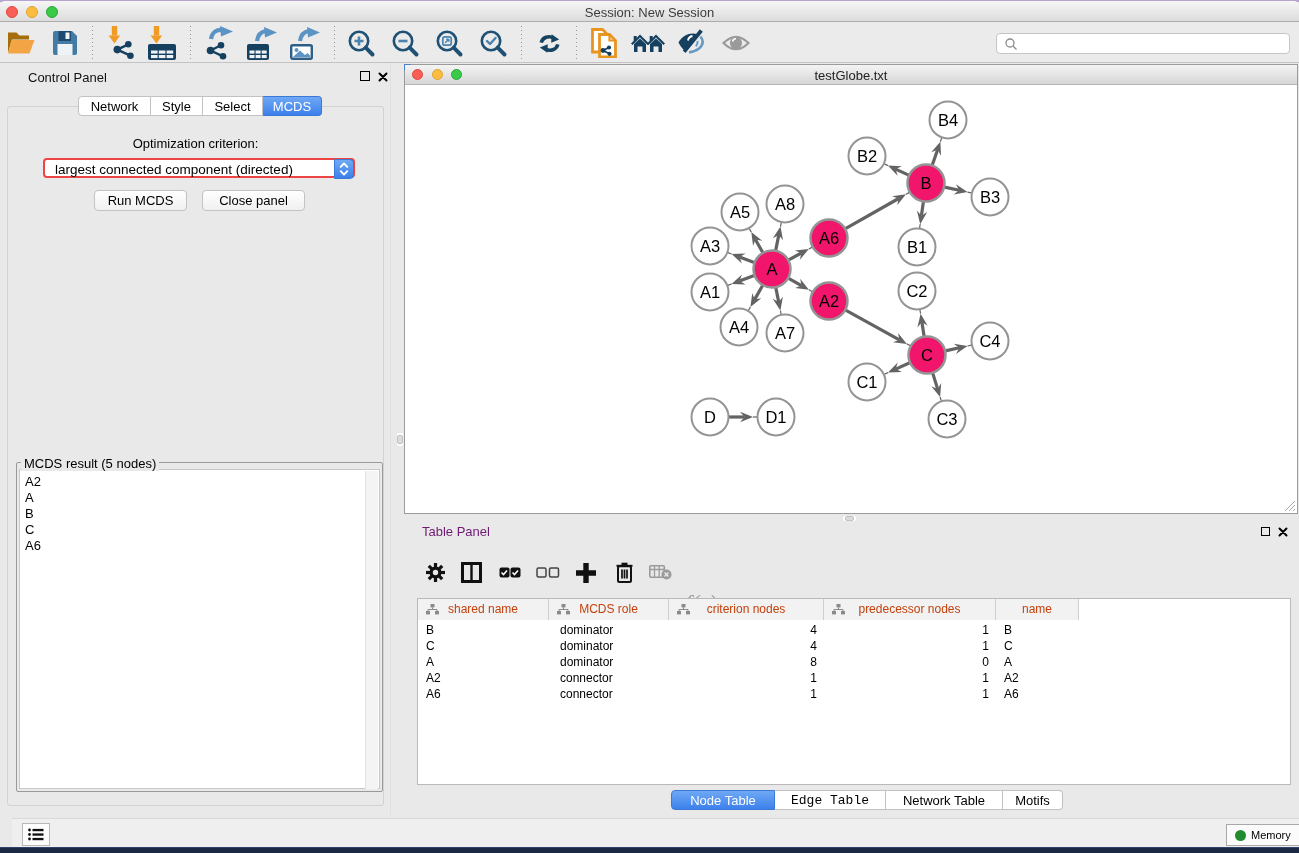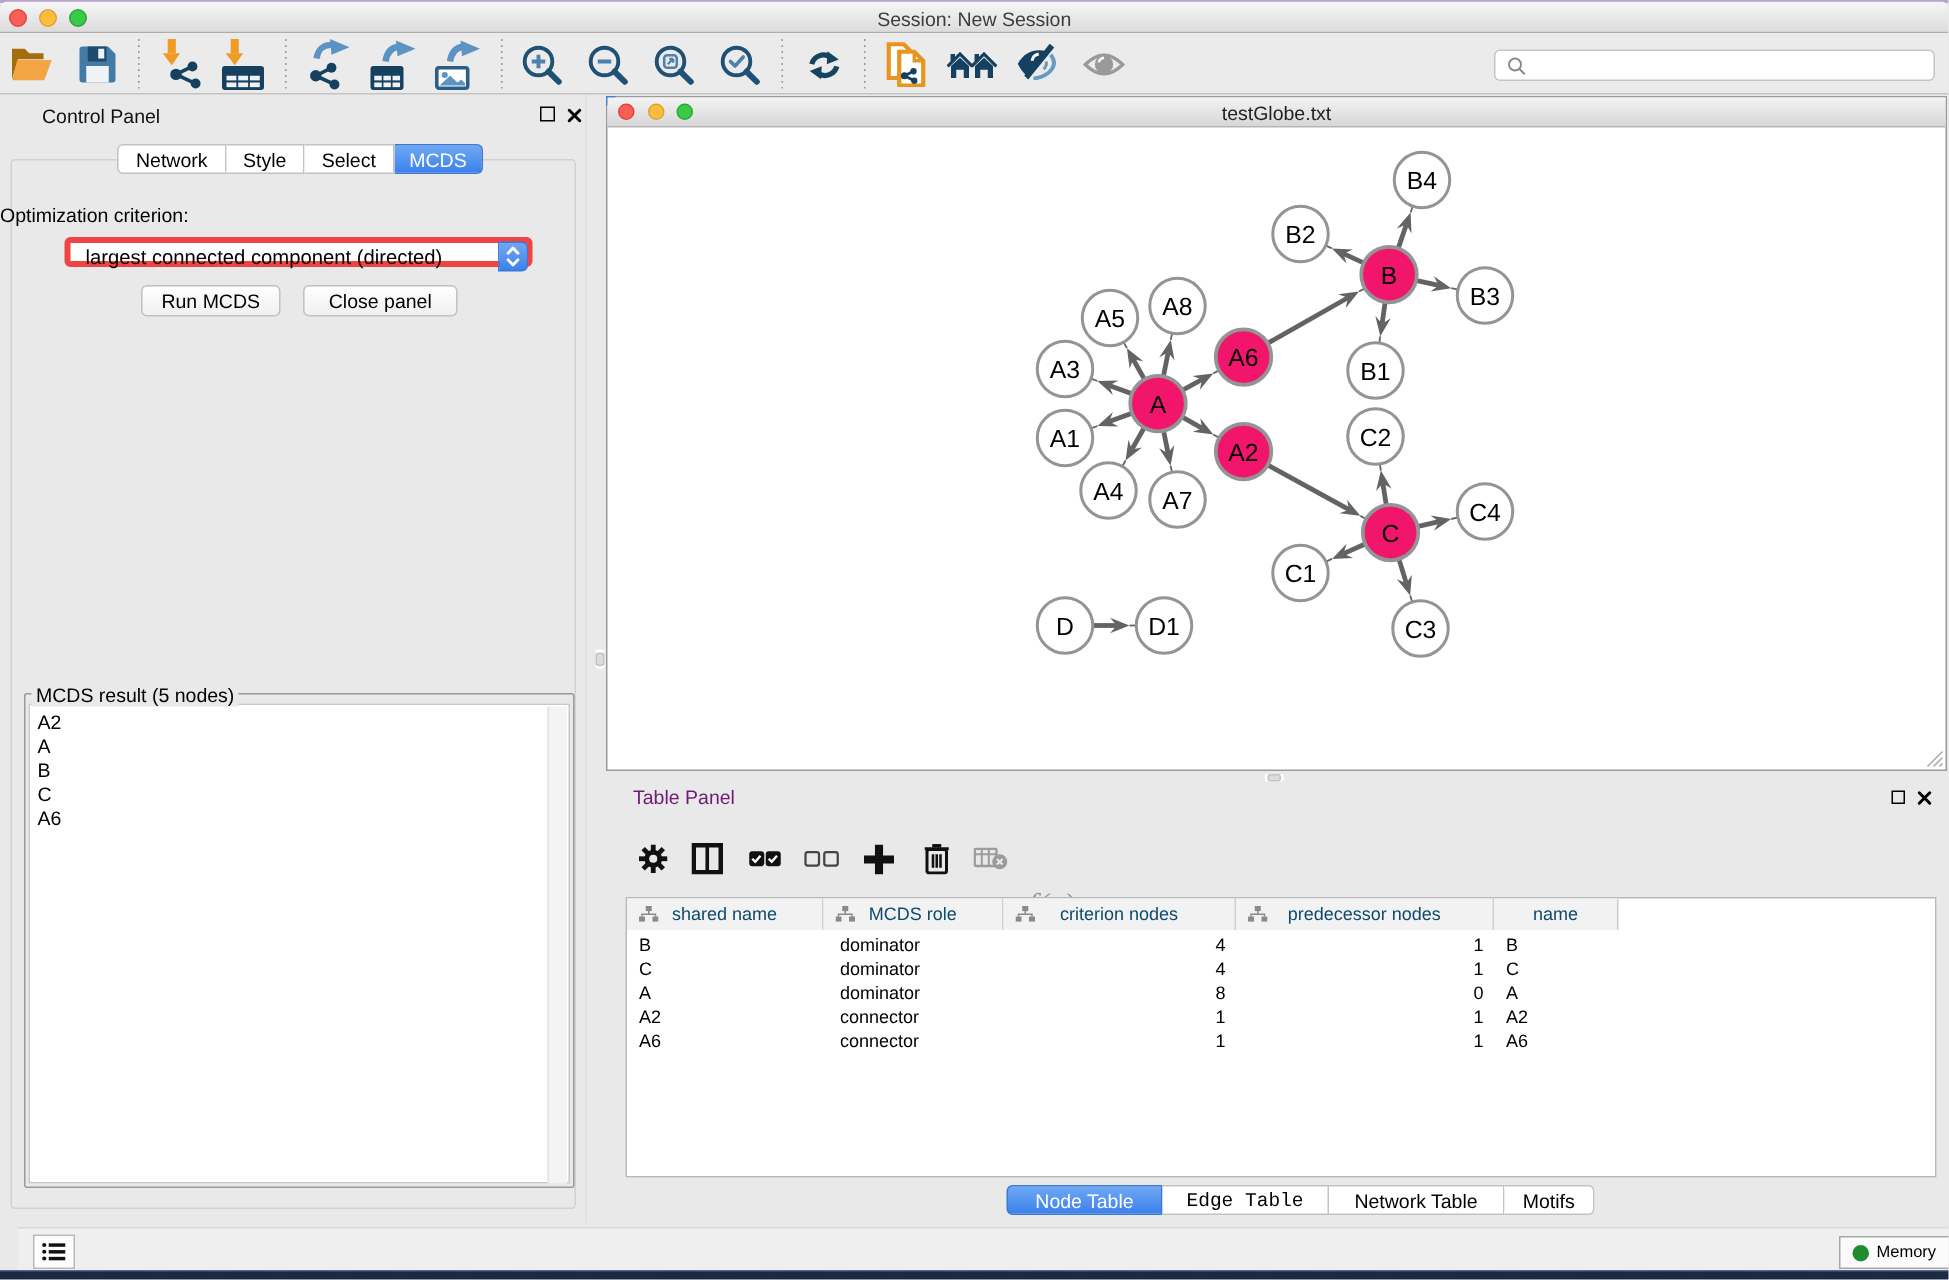--- a/index.html
+++ b/index.html
@@ -15,40 +15,40 @@
 #search{left:996px;top:11px;width:294px;height:21px;background:#fff;border:1px solid #c5c5c5;border-radius:4px;}
 
 #cp-title{left:28px;top:70px;font-size:13px;color:#111;}
 .winbtn{font-size:12px;color:#000;top:70px;}
 #cp-tabs{left:78px;top:96px;height:20px;}
 .tab{display:inline-block;height:20px;line-height:19px;background:#fff;border:1px solid #c2c2c2;border-left:none;font-size:13px;color:#000;text-align:center;vertical-align:top;}
 .tab.first{border-left:1px solid #c2c2c2;border-radius:4px 0 0 4px;}
 .tab.last{border-radius:0 4px 4px 0;}
 .tab.sel{background:linear-gradient(#6fa9f4,#3c80ec);color:#fff;border-color:#3c78d8;}
 #cp-body{left:7px;top:106px;width:377px;height:700px;border:1px solid #d2d2d2;border-radius:3px;background:#e9e9e9;}
-#opt-label{left:0;top:136px;width:391px;text-align:left;font-size:13px;color:#000;}
-#combo{left:43px;top:158px;width:312px;height:20px;background:#fff;border:4px solid #ef4444;border-radius:4px;}
+#opt-label{left:0;top:136px;width:391px;text-align:center;font-size:13px;color:#000;}
+#combo{left:43px;top:158px;width:312px;height:20px;background:#fff;border:2px solid #ef4444;border-radius:4px;}
 #combo-text{left:10px;top:2px;font-size:13.5px;color:#000;}
 #combo-btn{right:-1px;top:-1px;width:20px;height:20px;border-radius:0 4px 4px 0;background:linear-gradient(#6fa9f4,#3c80ec);border:1px solid #3c78d8;}
 .btn{height:21px;background:linear-gradient(#ffffff,#f0f0f0);border:1px solid #c2c2c2;border-radius:4px;font-size:13px;color:#000;text-align:center;line-height:19px;}
 #fieldset{left:16px;top:462px;width:367px;height:330px;border:1px solid #9a9a9a;border-radius:2px;}
 #legend{left:21px;top:456px;font-size:13px;background:#e9e9e9;padding:0 3px;color:#000;}
 #listbox{left:2px;top:6px;width:361px;height:320px;background:#fff;border:1px solid #c8c8c8;}
 #listtrack{right:1px;top:1px;width:13px;height:318px;background:#f4f4f4;border-left:1px solid #e2e2e2;}
 .li{left:5px;font-size:13px;color:#000;}
 
 #netframe{left:404px;top:64px;width:894px;height:450px;background:#fff;border:1px solid #9b9b9b;}
 #nf-title{left:0;top:0;width:892px;height:20px;background:linear-gradient(#f4f4f4,#d6d6d6);border-bottom:1px solid #b6b6b6;}
 .tl2{width:11px;height:11px;border-radius:50%;top:4px;}
 #nf-text{width:100%;text-align:center;top:3px;font-size:13px;color:#222;}
 
 #tp-title{left:422px;top:524px;font-size:13px;color:#701a75;}
 #tp-toolbar{left:417px;top:552px;width:874px;height:40px;background:#e9e9e9;}
 #tbl{left:417px;top:598px;width:874px;height:187px;background:#fff;border:1px solid #b9b9b9;}
-.th{top:0;height:21px;background:#f2f2f2;border-right:1px solid #cfcfcf;font-size:12px;color:#0c4a6e;}
+.th{top:0;height:21px;background:#f2f2f2;border-right:1px solid #cfcfcf;font-size:12px;color:#c2410c;}
 .th .thlab{position:absolute;top:3px;left:0;right:0;text-align:center;}
 .th .thicon{position:absolute;left:8px;top:5px;}
 .td{font-size:12px;color:#000;position:absolute;}
 #bt-tabs{left:671px;top:790px;height:21px;}
 
 #statusbar{left:0;top:818px;width:1299px;height:30px;background:#efefef;border-top:1px solid #d8d8d8;margin-left:12px;}
 #bottomstrip{left:0;top:847px;width:1299px;height:6px;background:linear-gradient(#32426a 0 1px,#1c2944 1px),repeating-linear-gradient(90deg,#1c2944 0 17px,#232f50 17px 29px,#182540 29px 41px);}
 </style></head><body>
 <div class="abs" id="purple"></div>
 <div class="abs" id="titlebar">

